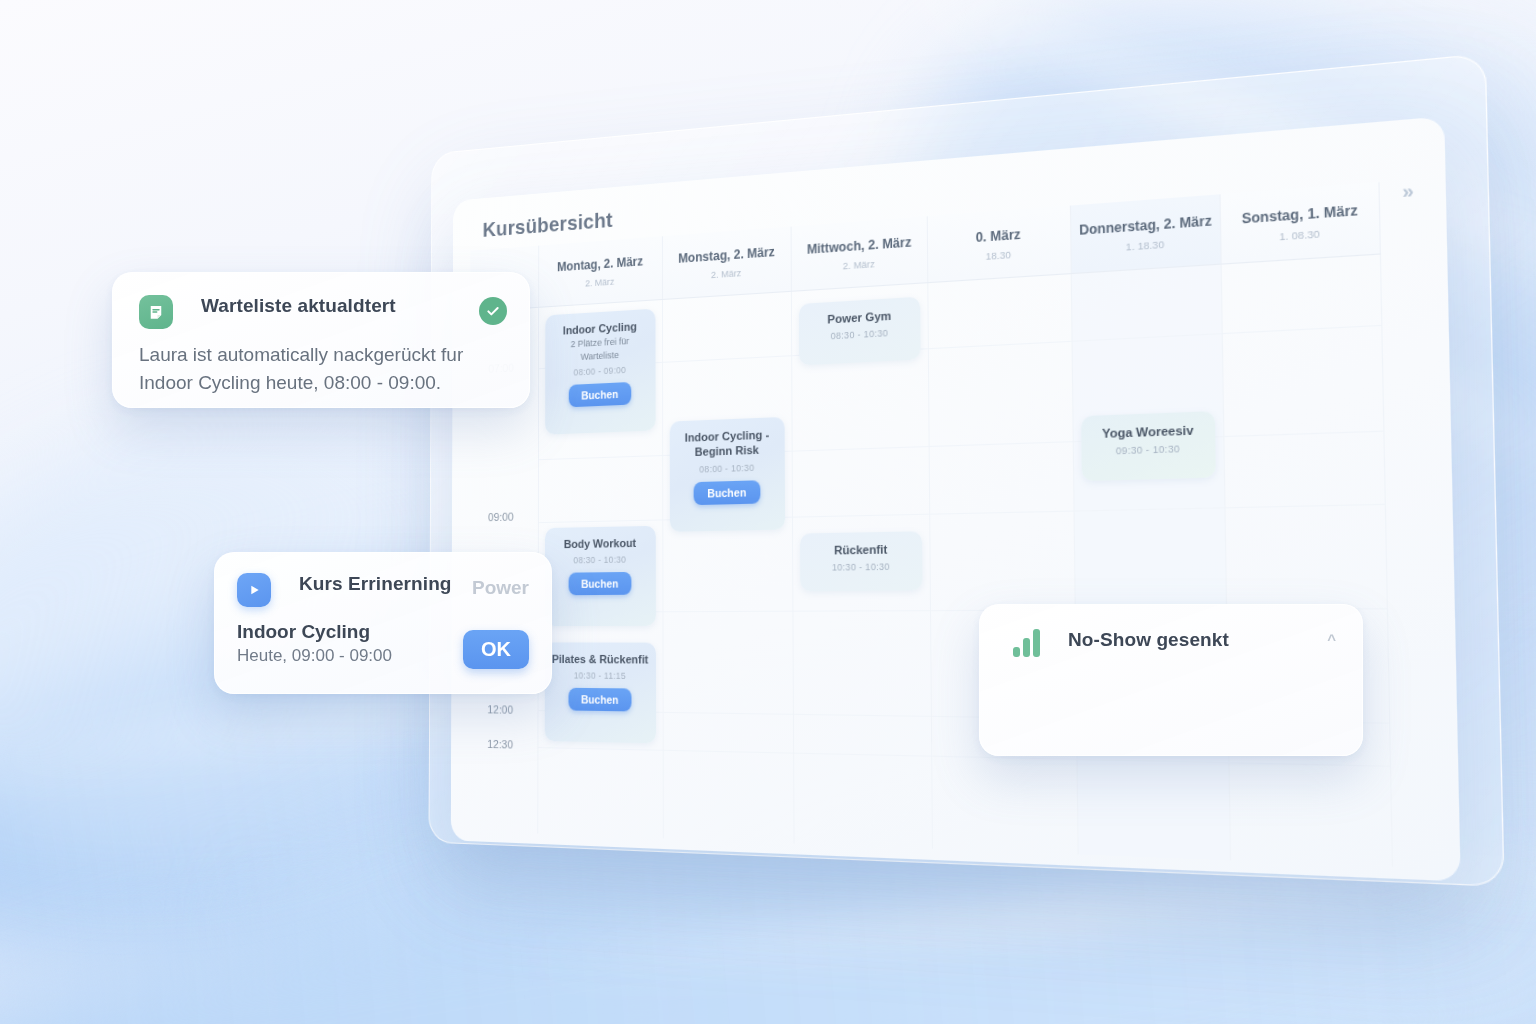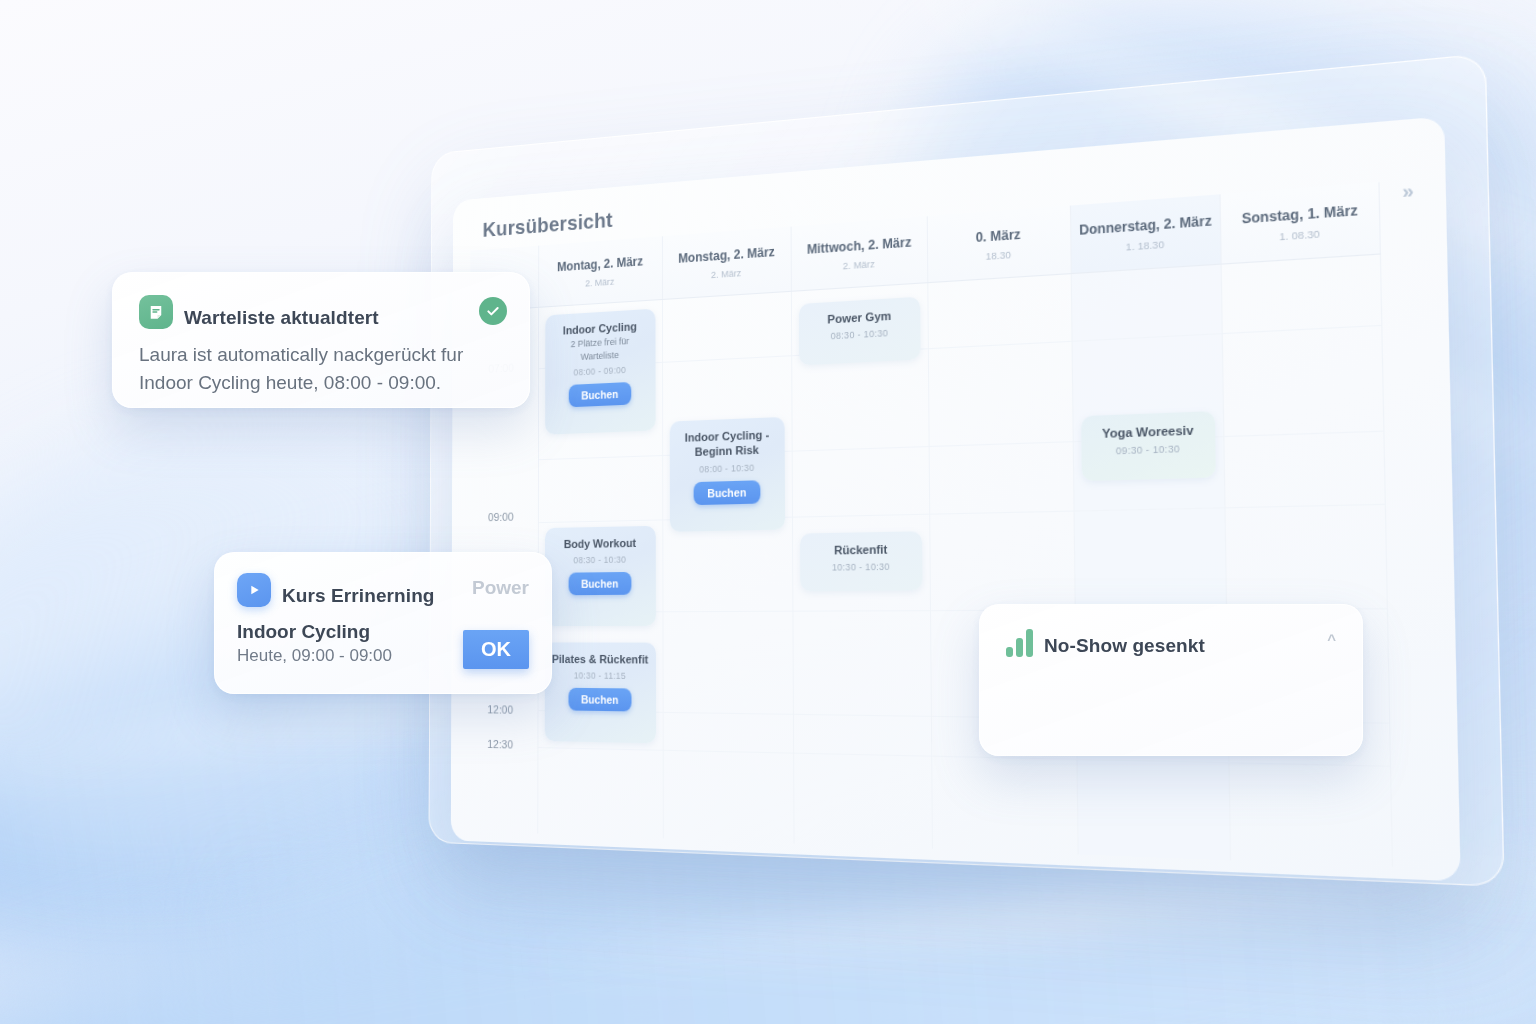--- a/index.html
+++ b/index.html
@@ -160,23 +160,23 @@
   .toast {
     position: absolute;
     border-radius: 20px;
     background: linear-gradient(160deg, rgba(255,255,255,.97), rgba(250,251,254,.95));
     box-shadow: 0 22px 48px rgba(105,135,185,.22), 0 3px 10px rgba(110,140,190,.10);
     border: 1px solid rgba(255,255,255,.9);
   }
 
   #toast-waitlist { left: 112px; top: 272px; width: 418px; height: 136px; padding: 22px 26px; }
   #toast-reminder { left: 214px; top: 552px; width: 338px; height: 142px; padding: 20px 22px; }
-  #toast-noshow   { left: 979px; top: 604px; width: 384px; height: 152px; padding: 24px 26px; }
-
-  .toast-head { display: flex; align-items: flex-end; gap: 11px; }
+  #toast-noshow   { left: 979px; top: 604px; width: 384px; height: 152px; padding: 24px 33px; }
+
+  .toast-head { display: flex; align-items: flex-start; gap: 28px; }
   .toast-title { font-size: 19px; font-weight: 700; color: #3d4756; letter-spacing: .1px; }
   .toast-body { margin-top: 12px; font-size: 19px; line-height: 1.45; color: #68727f; }
 
   .icon-sq {
     width: 34px; height: 34px; border-radius: 10px; flex: none;
     display: flex; align-items: center; justify-content: center;
   }
   .icon-sq.green { background: linear-gradient(160deg,#74c19c,#5fb48c); }
   .icon-sq.blue  { background: linear-gradient(160deg,#6ea6f6,#5b95ef); box-shadow:0 3px 8px rgba(90,150,240,.35); }
 
@@ -194,21 +194,21 @@
     font-size: 15px; color: #c0c8d2; font-weight: 700;
   }
 
   #reminder-main { margin-top: 14px; }
   #reminder-class { font-size: 19px; font-weight: 700; color: #3d4756; }
   #reminder-time  { font-size: 17px; color: #717b89; margin-top: 3px; }
   #ok-button {
     position: absolute; right: 22px; bottom: 24px;
     background: linear-gradient(180deg,#6aa4f5,#5b95ef);
     color:#fff; font-size: 20px; font-weight: 700;
-    border: none; border-radius: 2px; padding: 8px 18px;
+    border: none; border-radius: 10px; padding: 8px 18px;
     box-shadow: 0 4px 10px rgba(80,140,230,.35);
     cursor: pointer;
   }
   .bars { display: flex; align-items: flex-end; gap: 3px; height: 28px; }
   .bars i { display:block; width: 7px; border-radius: 3px; background:#6fbf99; }
 </style>
 </head>
 <body>
 
 <div id="bg">

